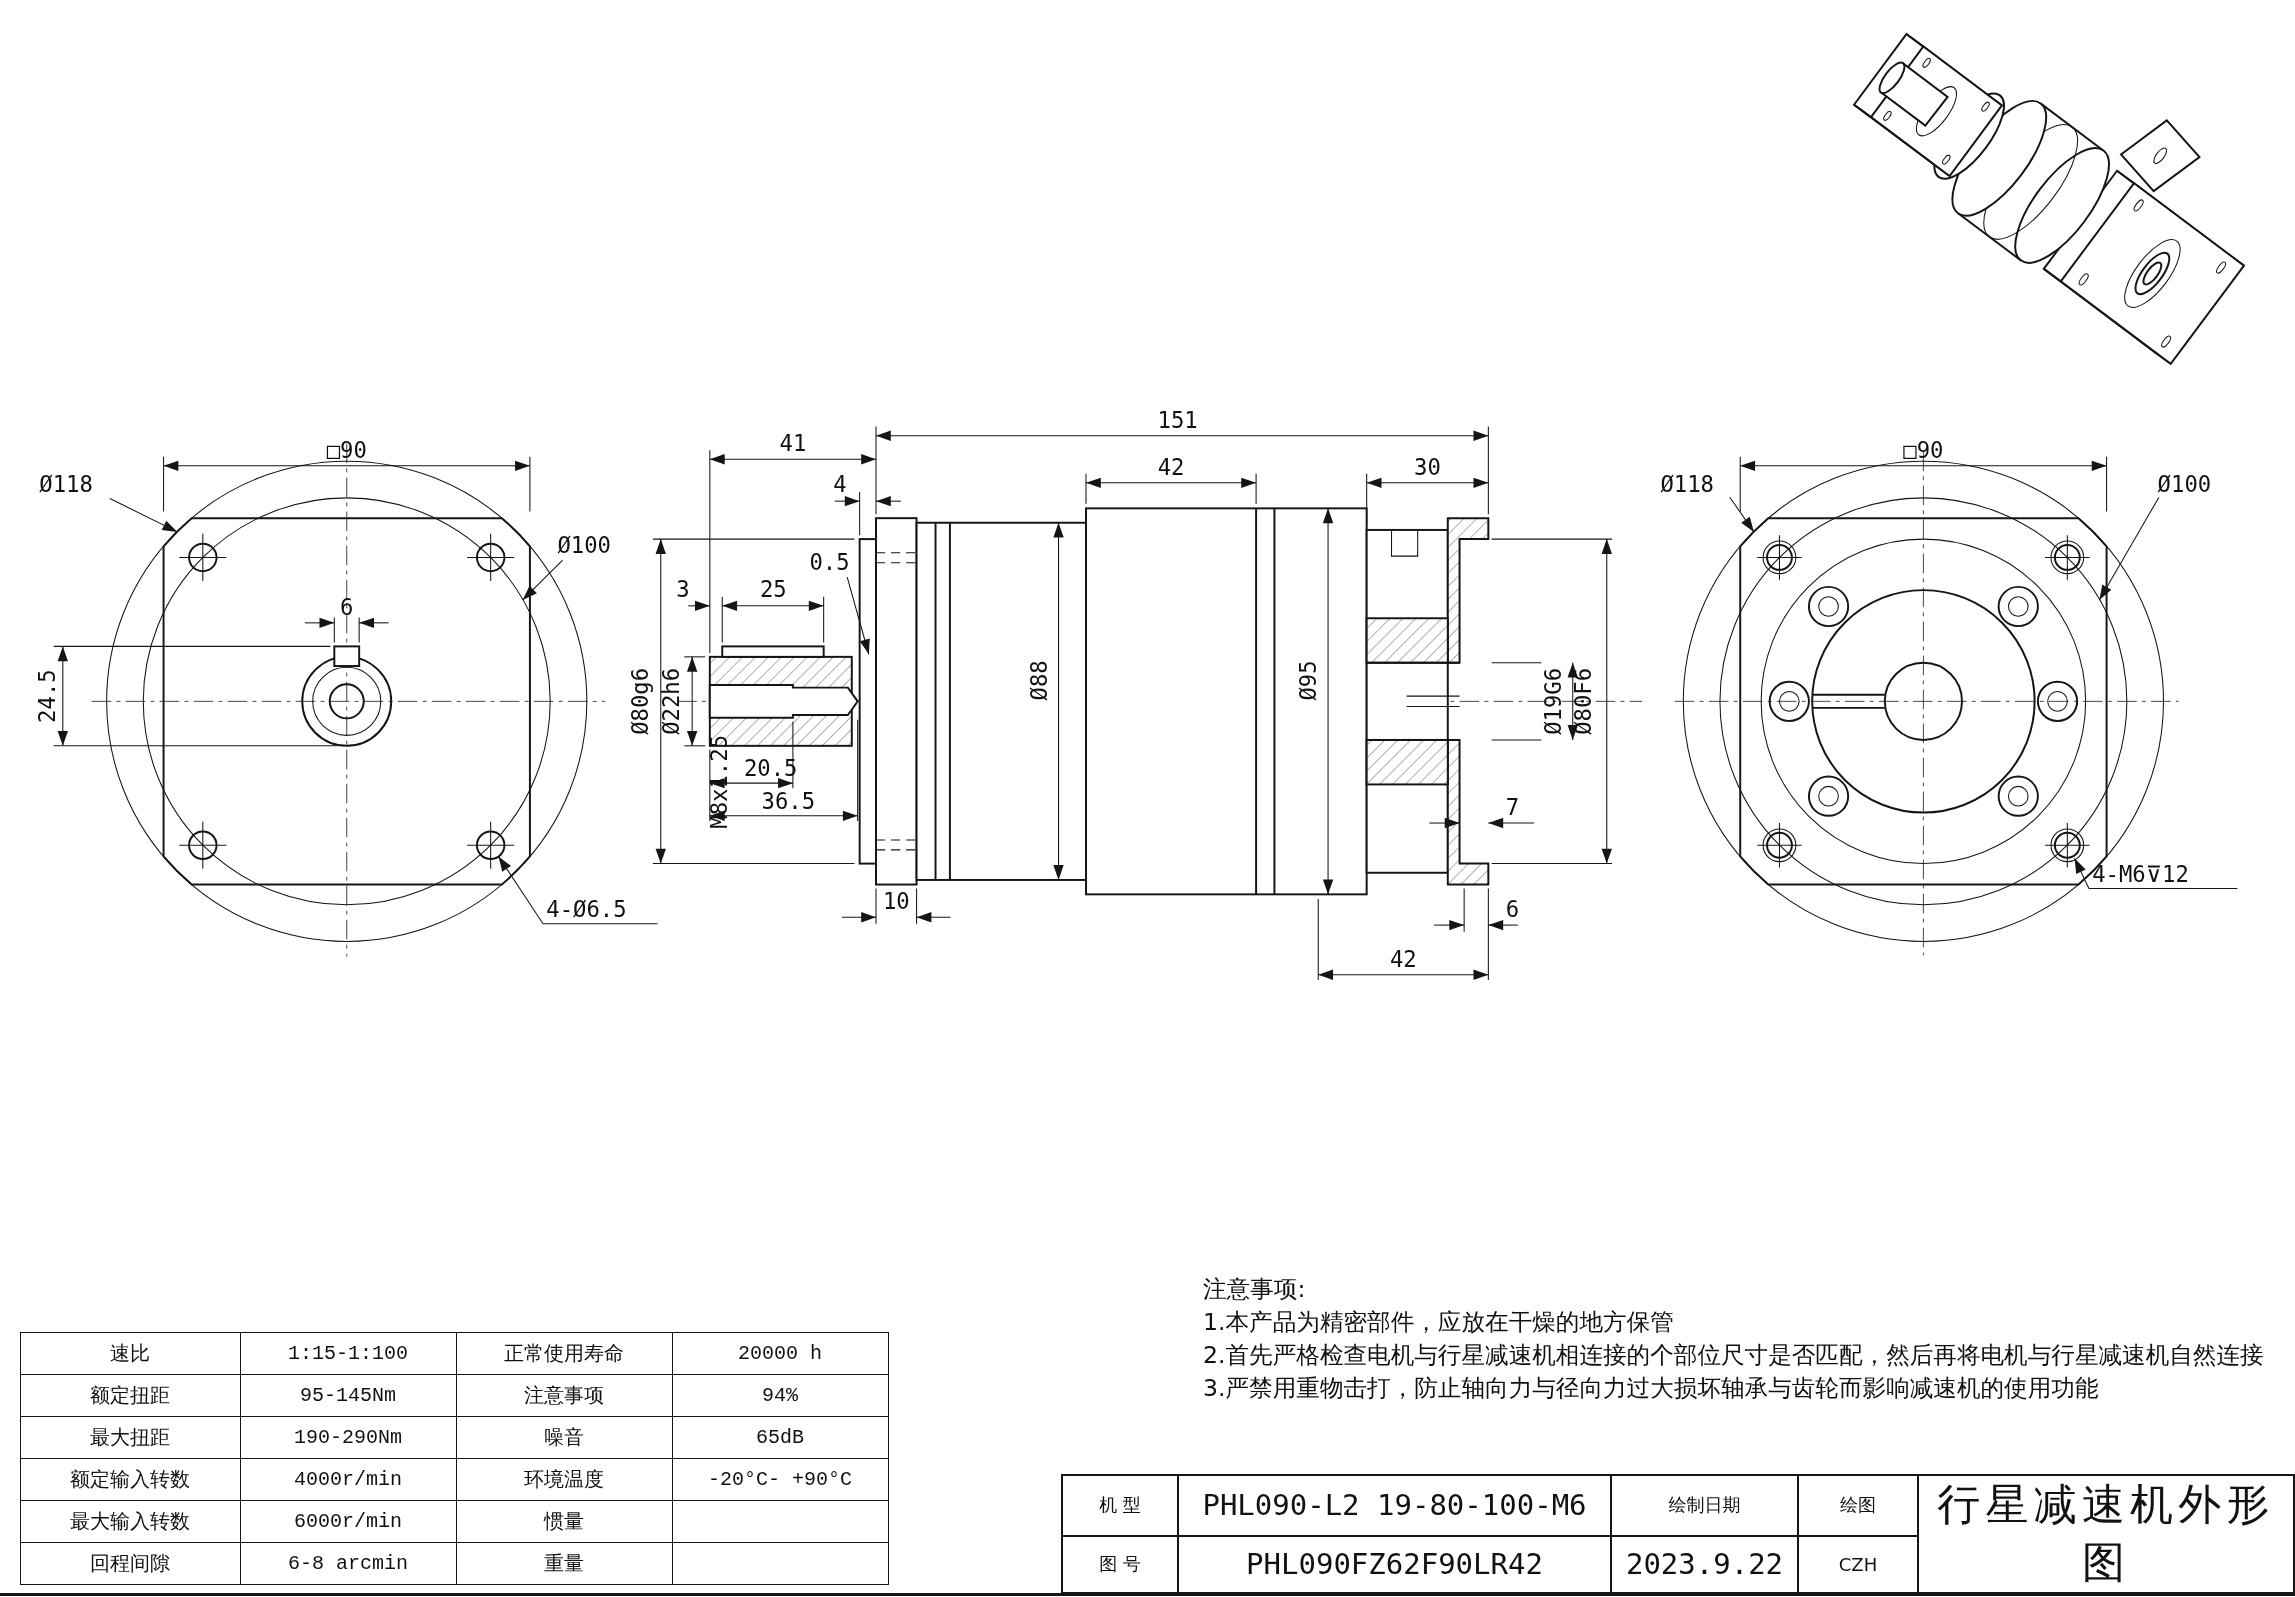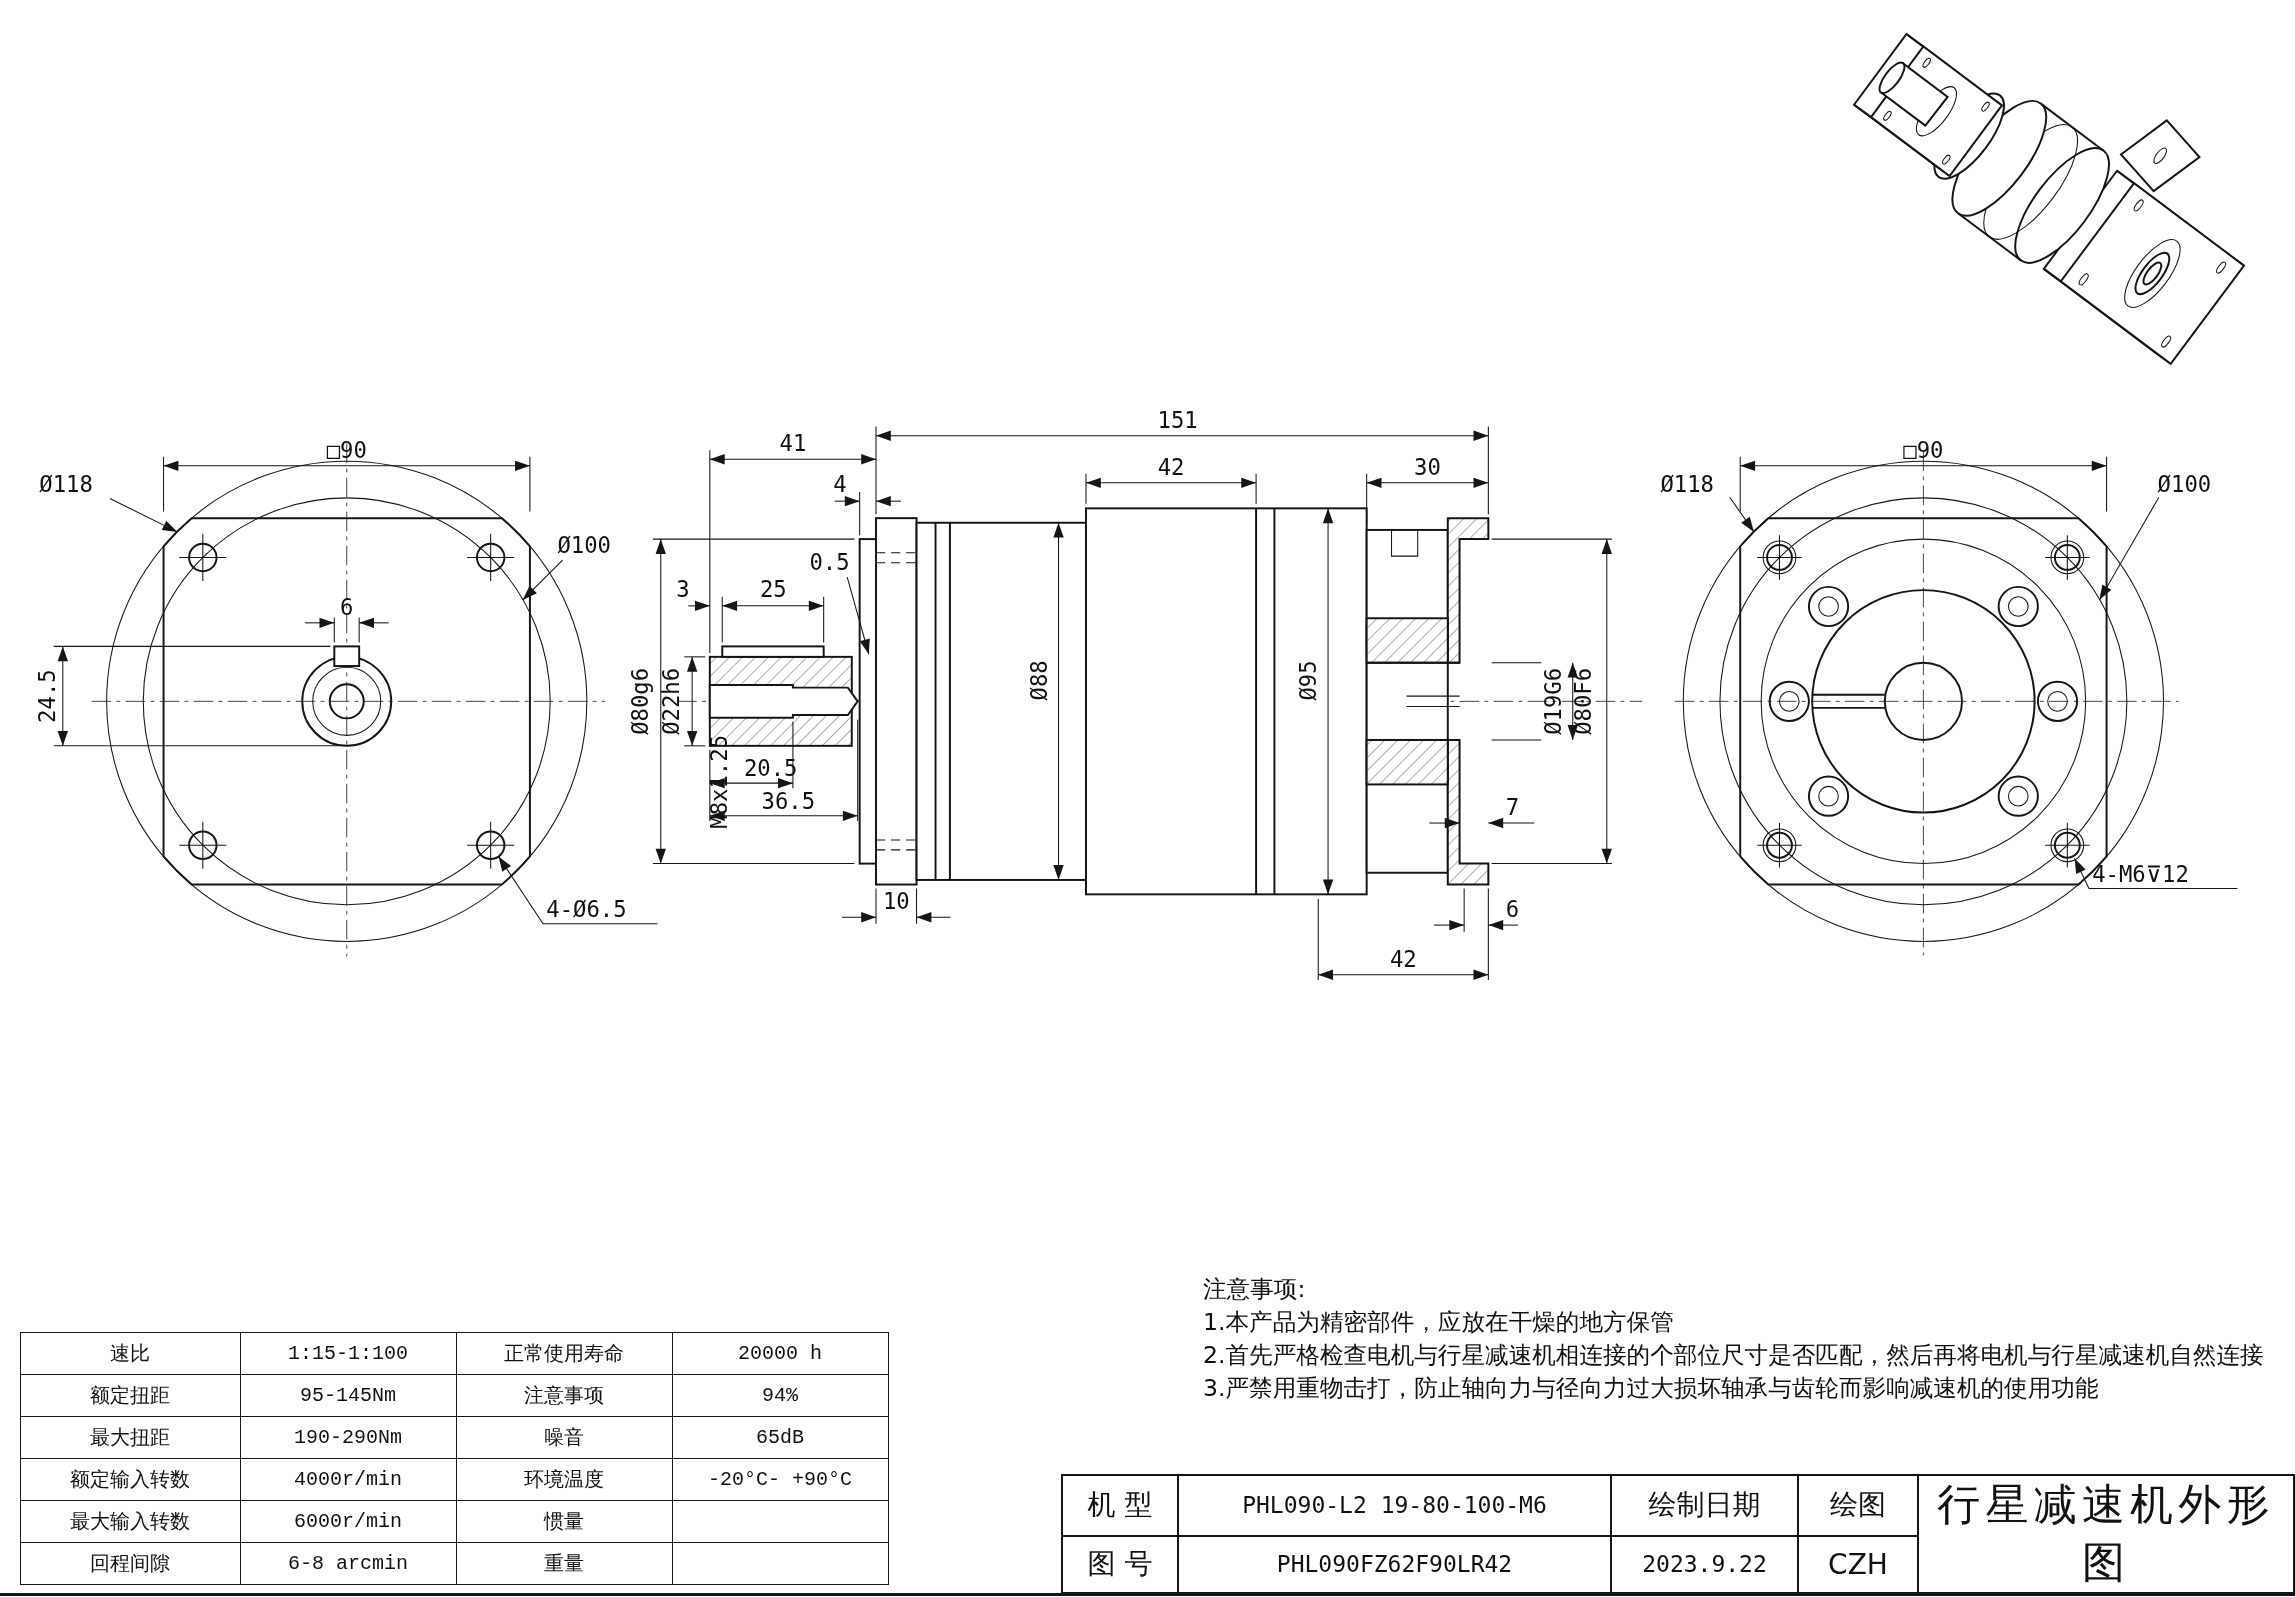--- a/index.html
+++ b/index.html
@@ -11,22 +11,22 @@
   .tl{fill:none;stroke:#151515;stroke-width:1.6;}
   .cl{fill:none;stroke:#151515;stroke-width:1.2;stroke-dasharray:30 8 6 8;}
   .hid{fill:none;stroke:#151515;stroke-width:1.6;stroke-dasharray:14 9;}
   .dim{fill:none;stroke:#151515;stroke-width:1.6;}
   .hat{fill:url(#hatch);stroke:#151515;stroke-width:3;}
   text.d{font:34px "DejaVu Sans Mono","Liberation Mono",monospace;fill:#111;}
   .spec{position:absolute;left:19.6px;top:1332px;width:868px;border-collapse:collapse;table-layout:fixed;}
   .spec td{border:1.6px solid #151515;height:41px;text-align:center;font-size:20px;padding:0;overflow:hidden;}
   .spec td.v{font-family:Liberation Mono, monospace;}
   .tb{position:absolute;left:1061px;top:1474px;width:1233px;height:120px;border-collapse:collapse;table-layout:fixed;}
-  .tb td{border:2.3px solid #151515;text-align:center;font-size:28px;padding:0;overflow:hidden;}
-  .tb td.mono{font-family:"DejaVu Sans Mono","Liberation Mono",monospace;font-size:23px;}
+  .tb td{border:2.3px solid #151515;text-align:center;font-size:18px;padding:0;overflow:hidden;}
+  .tb td.mono{font-family:"DejaVu Sans Mono","Liberation Mono",monospace;font-size:29px;}
   .tb td.big{font-size:43px;letter-spacing:5.2px;}
   .notes{position:absolute;left:1203px;top:1273px;font-size:23.6px;line-height:33px;white-space:nowrap;}
   .sheetline{position:absolute;left:0;top:1593px;width:2295px;height:3.3px;background:#151515;}
 </style>
 </head>
 <body>
 
 <div class="sheet">
 
 <svg width="2295" height="1597" viewBox="0 0 3508 2441">

